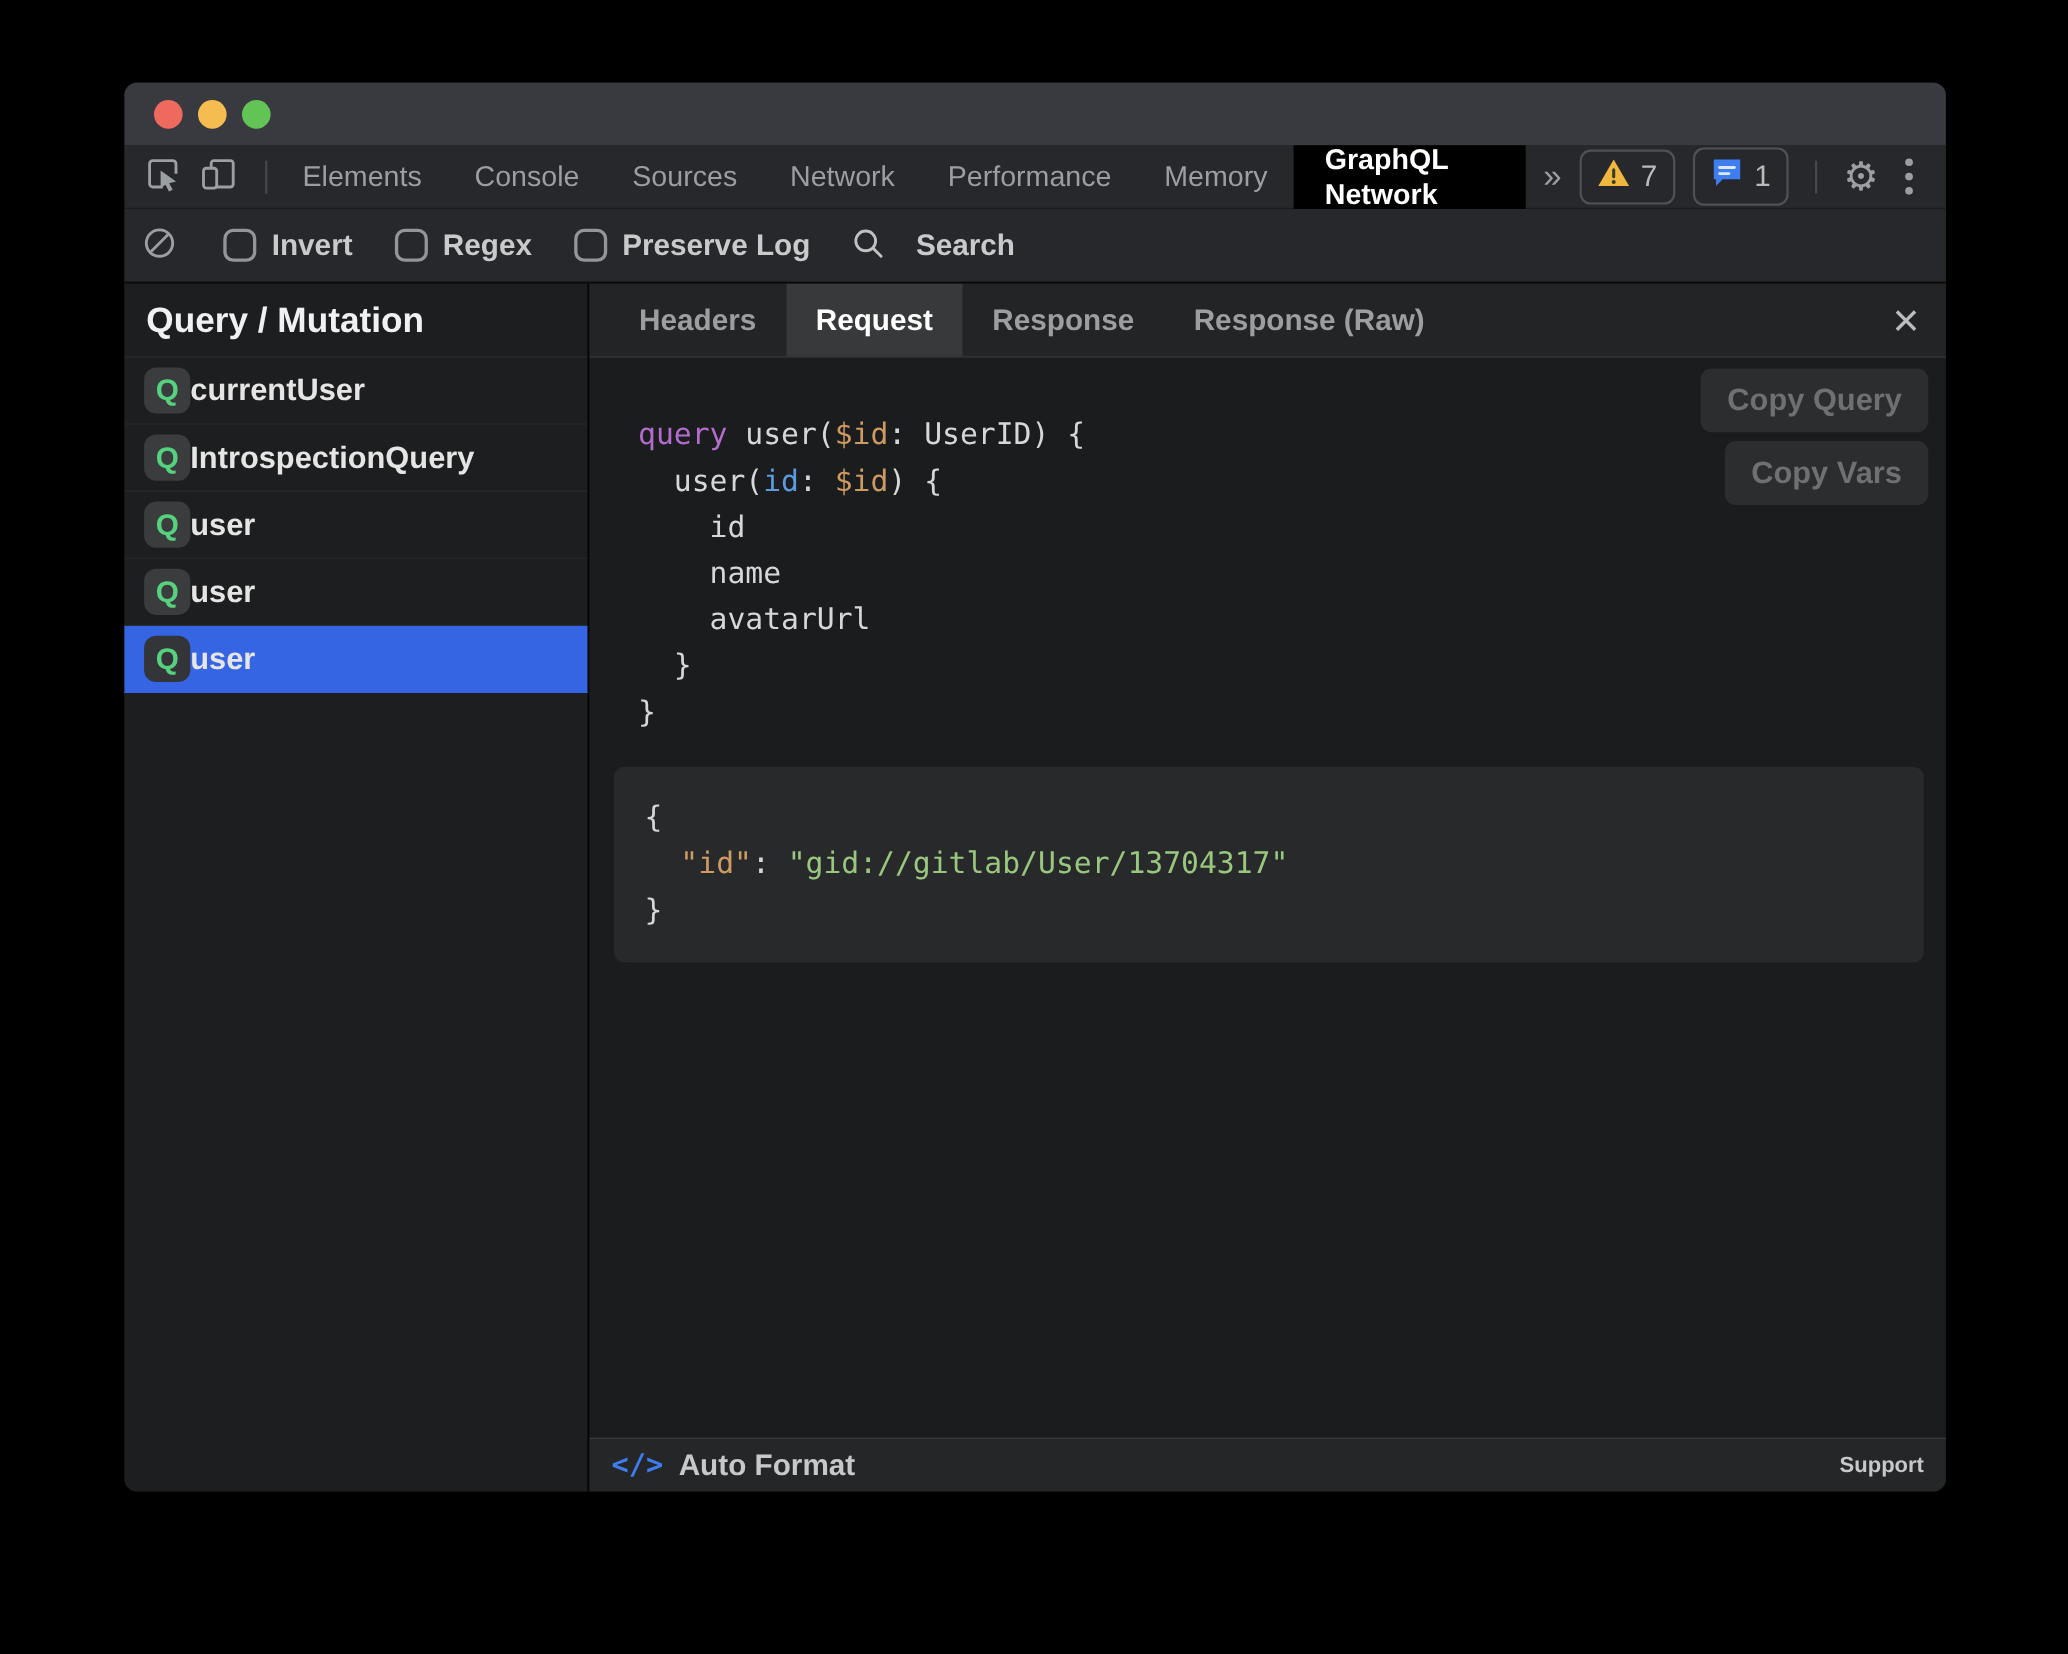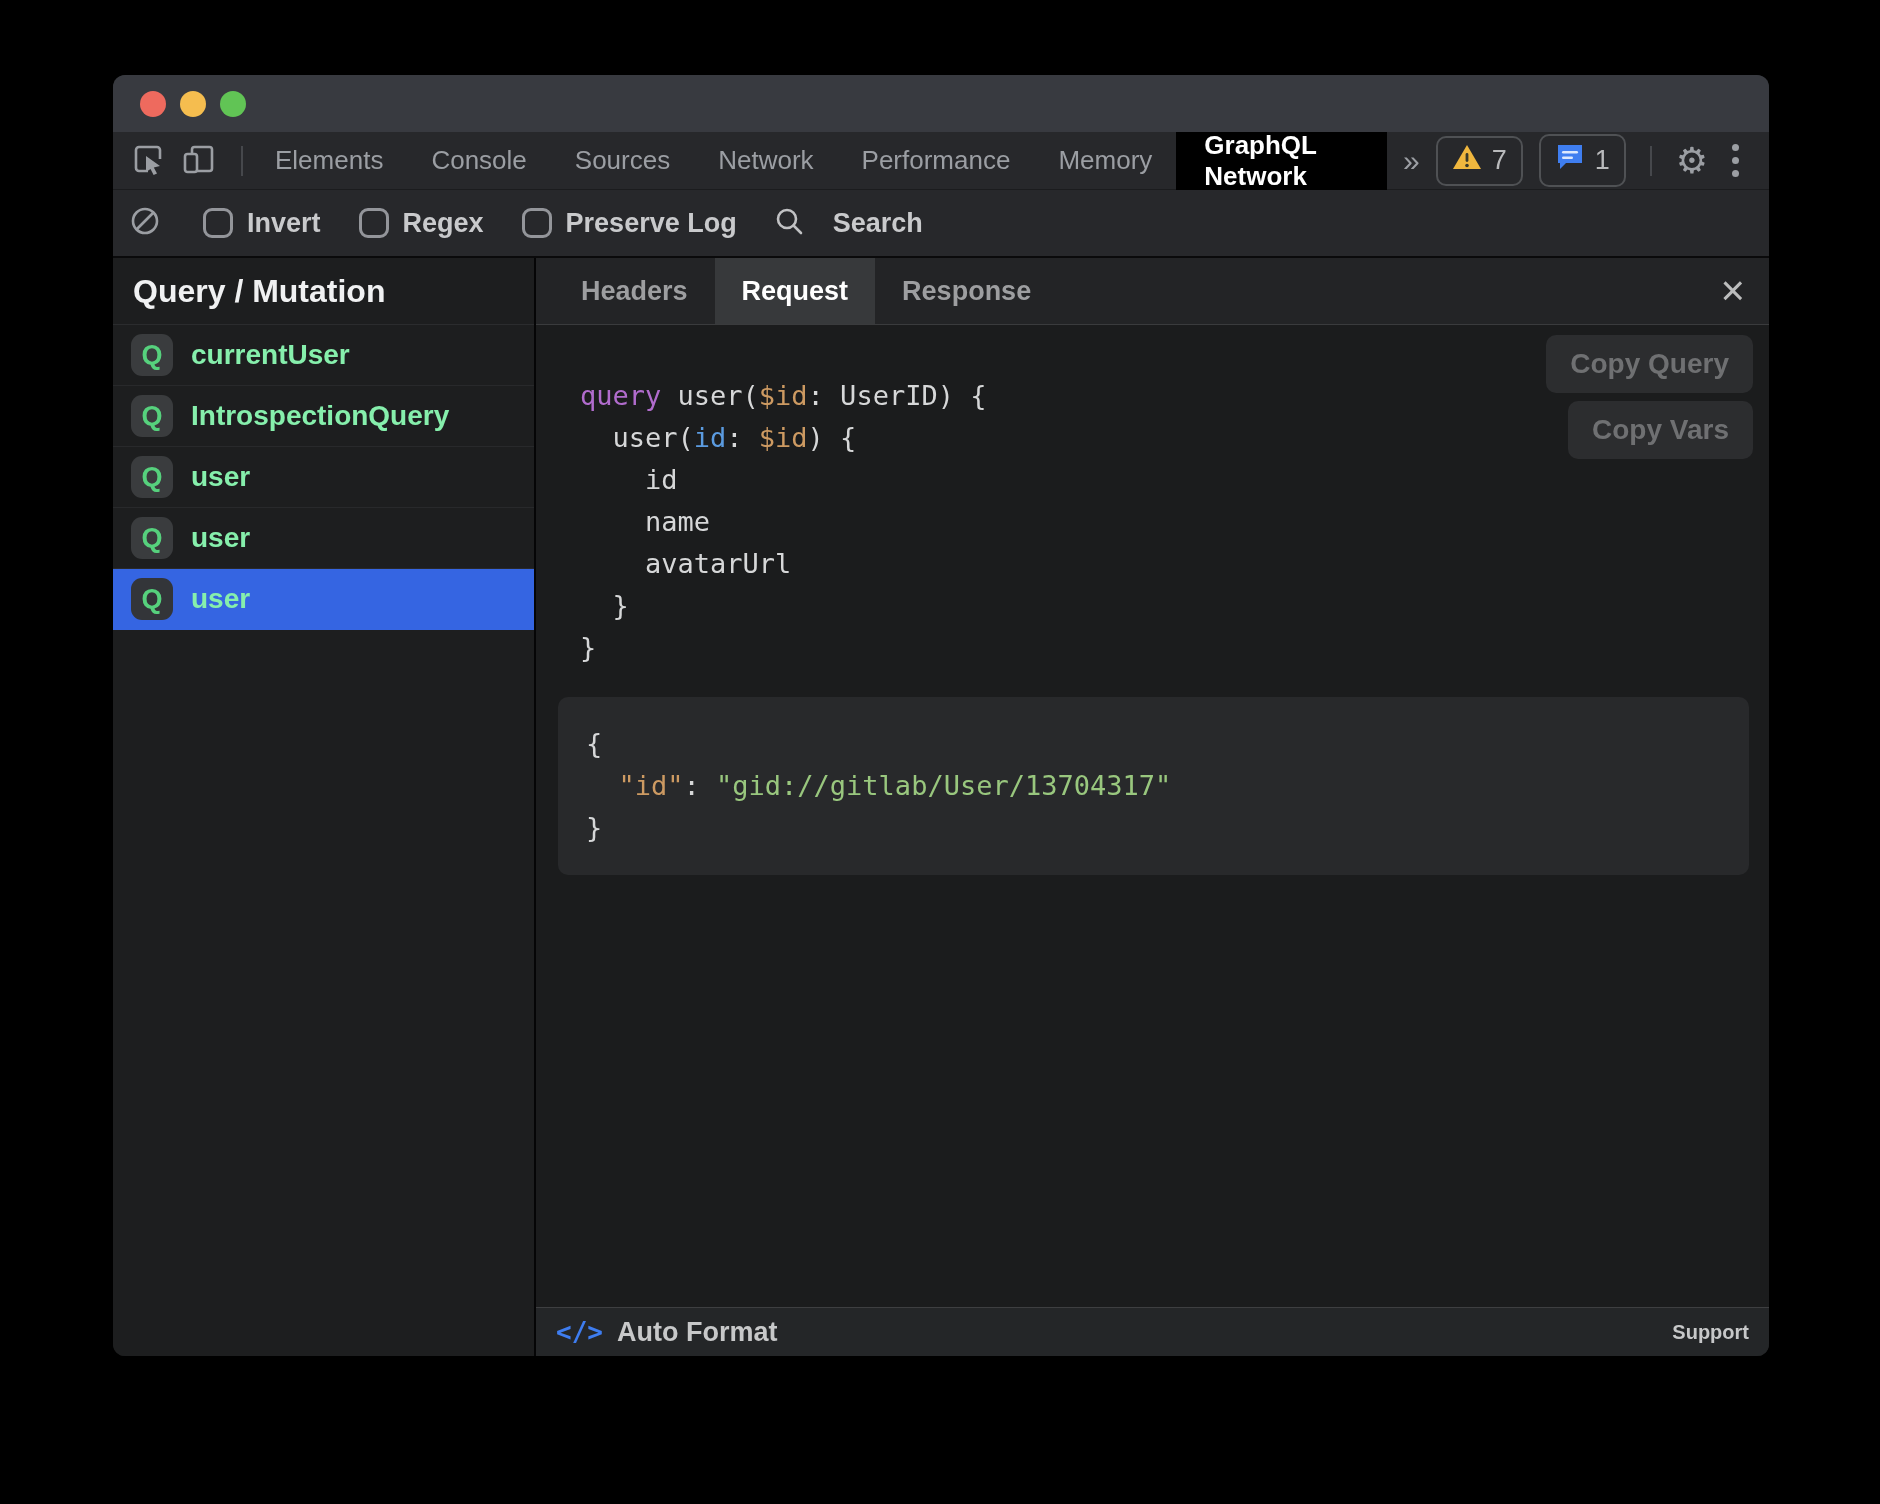--- a/index.html
+++ b/index.html
@@ -66,21 +66,21 @@
     height:67px; flex:0 0 67px; display:flex; align-items:center; padding-left:20px;
     color:#f0f1f2; font-size:32px; font-weight:700; border-bottom:1px solid #2b2c2e;
   }
   .q-row{ height:61px; flex:0 0 61px; display:flex; align-items:center; padding-left:18px; border-bottom:1px solid #28292b; }
   .q-row.selected{ background:#3565e2; border-bottom-color:#3565e2; }
   .q-badge{
     width:42px; height:42px; border-radius:11px; background:#3a3c3e; color:#56d17d;
     display:flex; align-items:center; justify-content:center; font-size:27px; font-weight:700;
   }
   .q-row.selected .q-badge{ background:#333539; }
-  .q-label{ margin-left:18px; color:#86efac; font-size:28px; font-weight:700; }
+  .q-label{ color:#e5e5e5; font-size:28px; font-weight:700; }
 
   
   .right-panel{ flex:1; display:flex; flex-direction:column; background:#1b1c1d; min-width:0; }
   .detail-tabs{
     height:67px; flex:0 0 67px; background:#232426; display:flex; align-items:stretch;
     border-bottom:1px solid #3a3b3d; padding-left:18px;
   }
   .detail-tab{ display:flex; align-items:center; padding:0 27px; color:#9d9ea0; font-size:27px; font-weight:600; }
   .detail-tab.selected{ background:#37393b; color:#fff; font-weight:700; }
   .close-x{ margin-left:auto; display:flex; align-items:center; padding:0 24px; color:#bcbdbd; font-size:42px; font-weight:400; }
@@ -245,20 +245,21 @@
         <span class="q-badge">Q</span>
         <span class="q-label">user</span>
       </div>
     </div>
 
     <div class="right-panel">
       <div class="detail-tabs">
         <div class="detail-tab">Headers</div>
         <div class="detail-tab selected">Request</div>
         <div class="detail-tab">Response</div>
+        <div class="detail-tab">Response (Raw)</div>
         <div class="close-x">×</div>
       </div>
 
       <div class="detail-content">
         <div class="code-block"><div class="code-line"><span class="tok-kw">query</span><span class="tok-t"> user(</span><span class="tok-var">$id</span><span class="tok-t">: UserID) {</span></div><div class="code-line"><span class="tok-t">  user(</span><span class="tok-arg">id</span><span class="tok-t">: </span><span class="tok-var">$id</span><span class="tok-t">) {</span></div><div class="code-line"><span class="tok-t">    id</span></div><div class="code-line"><span class="tok-t">    name</span></div><div class="code-line"><span class="tok-t">    avatarUrl</span></div><div class="code-line"><span class="tok-t">  }</span></div><div class="code-line"><span class="tok-t">}</span></div></div>
         <div class="vars-box"><div class="code-line"><span class="tok-t">{</span></div><div class="code-line"><span class="tok-t">  </span><span class="tok-key">"id"</span><span class="tok-t">: </span><span class="tok-str">"gid://gitlab/User/13704317"</span></div><div class="code-line"><span class="tok-t">}</span></div></div>
         <button class="copy-btn copy-query">Copy Query</button>
         <button class="copy-btn copy-vars">Copy Vars</button>
       </div>
 

